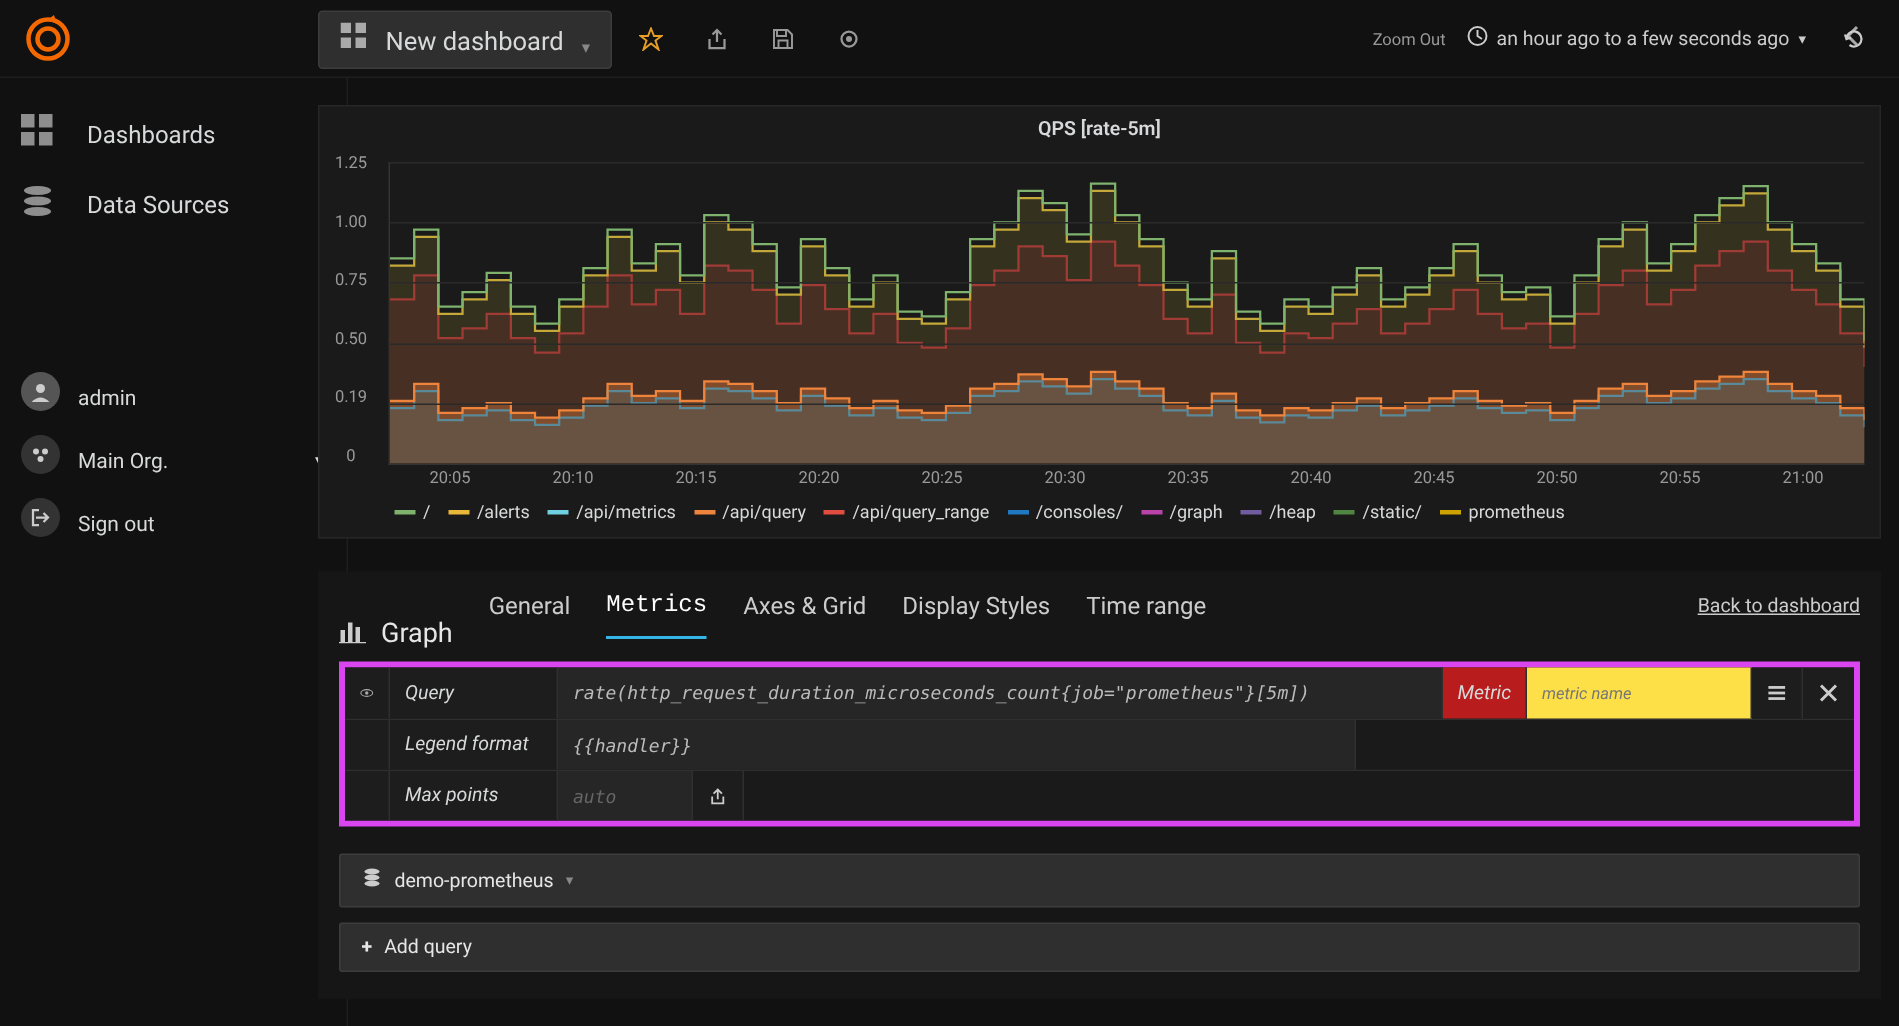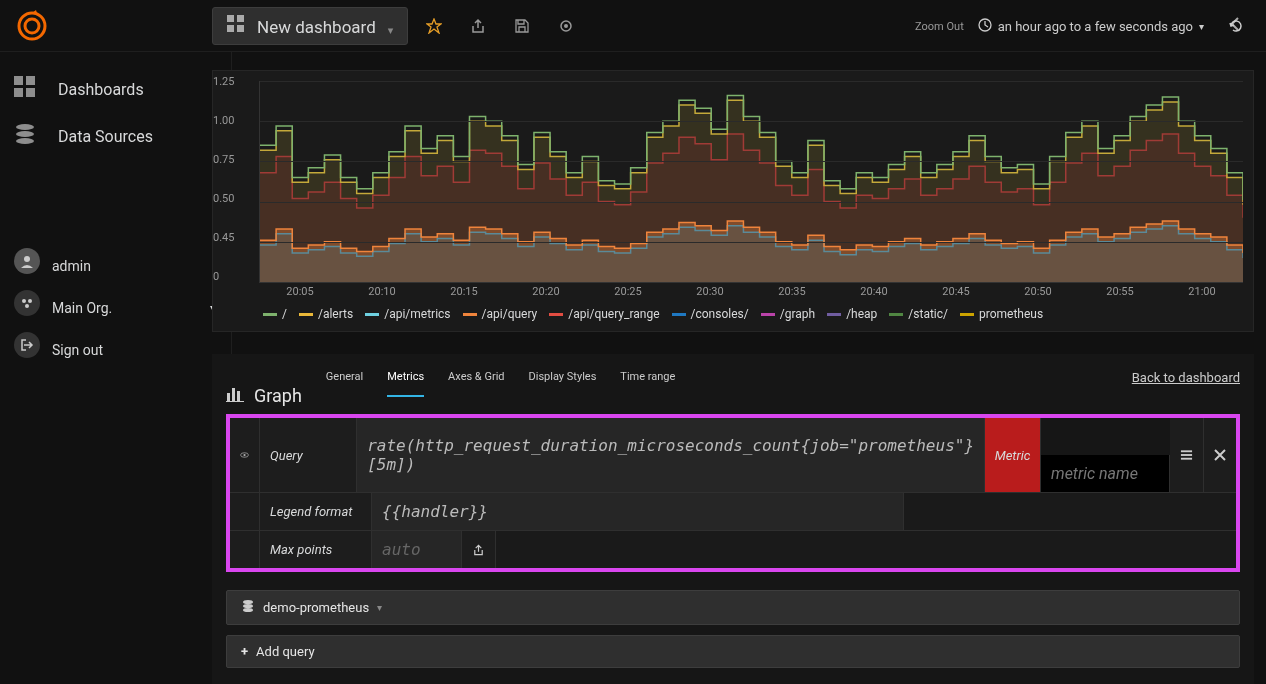--- a/index.html
+++ b/index.html
@@ -97,21 +97,21 @@
 }
 .chart-area {
   position: relative;
   height: 230px;
   padding: 4px 10px 0 46px;
 }
 .y-axis {
   position: absolute; left: 0; top: 4px; bottom: 18px;
   width: 42px;
   display: flex; flex-direction: column; justify-content: space-between;
-  text-align: left;
+  text-align: center;
   font-size: 11px; color: #999;
 }
 .plot {
   position: absolute; left: 46px; right: 10px; top: 10px; bottom: 18px;
   border-left: 1px solid #333;
   border-bottom: 1px solid #333;
 }
 .grid-line { position: absolute; left: 0; right: 0; border-top: 1px solid #2a2a2a; }
 .x-axis {
   position: absolute; left: 46px; right: 10px; bottom: 0; height: 16px;
@@ -130,42 +130,42 @@
   margin: 22px 12px 0 12px;
   background: #161616;
 }
 .editor-tabs {
   display: flex; align-items: center;
   padding: 0 14px;
   height: 46px;
   gap: 24px;
 }
 .panel-type { display: flex; align-items: center; gap: 10px; font-size: 18px; color: #e6e6e6; margin-top: 36px; }
-.editor-tab { font-size: 11px; color: #ccc; cursor: pointer; padding: 12px 0; }
-.editor-tab.active { color: #fff; border-bottom: 2px solid #33b5e5; }
+.editor-tab { font-size: 16px; color: #ccc; cursor: pointer; padding: 12px 0; }
+.editor-tab.active { color: #fff; border-bottom: 2px solid #33b5e5; font-family: Liberation Mono, monospace; }
 .back-link { margin-left: auto; font-size: 13px; color: #ccc; cursor: pointer; text-decoration: underline; }
 .query-table {
   margin: 14px 14px 0;
   border: 4px solid #d946ef;
   font-style: italic;
 }
 .query-row { display: flex; border-bottom: 1px solid #2f2f2f; }
 .query-row:last-child { border-bottom: none; }
 .query-cell {
   padding: 9px 10px;
   border-right: 1px solid #2f2f2f;
   font-size: 13px;
   background: #1a1a1a;
   display: flex; align-items: center;
 }
 .query-cell.label { width: 112px; background: #1d1d1d; }
 .query-cell.eye { width: 30px; justify-content: center; background: #1d1d1d; }
-.query-cell.input { flex: 1; background: #262626; color: #bbb; font-family: monospace; font-size: 16px; }
+.query-cell.input { flex: 1; background: #262626; color: #bbb; font-family: monospace; font-size: 12px; }
 .query-cell.metric-label { width: 56px; background: #b91c1c; justify-content: center; }
-.query-cell.metric-input { width: 150px; background: #000000; color: #777; font-size: 16px; margin-top: 37px; }
+.query-cell.metric-input { width: 150px; background: #fde047; color: #777; font-size: 11px; }
 .query-cell.icon-cell { width: 34px; justify-content: center; background: #1d1d1d; cursor: pointer; }
 .editor-footer {
   display: flex; justify-content: flex-end; gap: 10px;
   padding: 18px 14px;
   flex-direction: column;
 }
 .btn {
   background: #2f2f2f; border: 1px solid #3d3d3d;
   border-radius: 2px; padding: 8px 14px;
   display: flex; align-items: center; gap: 8px;
@@ -296,27 +296,28 @@
       </div>
       <div class="toolbar-icon">
         <svg width="16" height="16" viewBox="0 0 16 16">
             <path d="M3 8 A5 5 0 1 1 5 12 M2 5 L3 8 L6 7" fill="none" stroke="#ccc" stroke-width="1.5"></path>
           </svg>
       </div>
     </div>
   </div>
 
   <div class="panel">
+    <div class="panel-title">QPS [rate-5m]</div>
     <div class="chart-area">
       <div class="y-axis">
         <span>1.25</span>
         <span>1.00</span>
         <span>0.75</span>
         <span>0.50</span>
-        <span>0.45</span>
+        <span>0.19</span>
         <span>0</span>
       </div>
       <div class="plot">
         <div class="grid-line" style="top:0%"></div>
         <div class="grid-line" style="top:20%"></div>
         <div class="grid-line" style="top:40%"></div>
         <div class="grid-line" style="top:60%"></div>
         <div class="grid-line" style="top:80%"></div>
         <svg id="chart-svg" class="svg-series" width="100%" height="100%" preserveAspectRatio="none" viewBox="0 0 100 100">
             <path d="M 0 34.400000000000006 L 1.639344262295082 34.400000000000006 L 1.639344262295082 24.799999999999997 L 3.278688524590164 24.799999999999997 L 3.278688524590164 50.4 L 4.918032786885246 50.4 L 4.918032786885246 45.599999999999994 L 6.557377049180328 45.599999999999994 L 6.557377049180328 39.2 L 8.19672131147541 39.2 L 8.19672131147541 50.4 L 9.836065573770492 50.4 L 9.836065573770492 55.99999999999999 L 11.475409836065573 55.99999999999999 L 11.475409836065573 48 L 13.114754098360656 48 L 13.114754098360656 37.6 L 14.754098360655737 37.6 L 14.754098360655737 24.799999999999997 L 16.39344262295082 24.799999999999997 L 16.39344262295082 36 L 18.0327868852459 36 L 18.0327868852459 29.60000000000001 L 19.672131147540984 29.60000000000001 L 19.672131147540984 40 L 21.311475409836063 40 L 21.311475409836063 20 L 22.950819672131146 20 L 22.950819672131146 22.39999999999999 L 24.59016393442623 22.39999999999999 L 24.59016393442623 29.60000000000001 L 26.229508196721312 29.60000000000001 L 26.229508196721312 44.00000000000001 L 27.86885245901639 44.00000000000001 L 27.86885245901639 28 L 29.508196721311474 28 L 29.508196721311474 37.6 L 31.147540983606557 37.6 L 31.147540983606557 48 L 32.78688524590164 48 L 32.78688524590164 40 L 34.42622950819672 40 L 34.42622950819672 52 L 36.0655737704918 52 L 36.0655737704918 53.6 L 37.704918032786885 53.6 L 37.704918032786885 45.599999999999994 L 39.34426229508197 45.599999999999994 L 39.34426229508197 28 L 40.98360655737705 28 L 40.98360655737705 22.39999999999999 L 42.62295081967213 22.39999999999999 L 42.62295081967213 11.999999999999986 L 44.26229508196721 11.999999999999986 L 44.26229508196721 15.999999999999986 L 45.90163934426229 15.999999999999986 L 45.90163934426229 26.400000000000006 L 47.540983606557376 26.400000000000006 L 47.540983606557376 9.600000000000009 L 49.18032786885246 9.600000000000009 L 49.18032786885246 20 L 50.81967213114754 20 L 50.81967213114754 28 L 52.459016393442624 28 L 52.459016393442624 42.400000000000006 L 54.09836065573771 42.400000000000006 L 54.09836065573771 48 L 55.73770491803278 48 L 55.73770491803278 32 L 57.377049180327866 32 L 57.377049180327866 52 L 59.01639344262295 52 L 59.01639344262295 55.99999999999999 L 60.65573770491803 55.99999999999999 L 60.65573770491803 48 L 62.295081967213115 48 L 62.295081967213115 50.4 L 63.934426229508205 50.4 L 63.934426229508205 44.00000000000001 L 65.57377049180327 44.00000000000001 L 65.57377049180327 37.6 L 67.21311475409836 37.6 L 67.21311475409836 48 L 68.85245901639344 48 L 68.85245901639344 44.00000000000001 L 70.49180327868852 44.00000000000001 L 70.49180327868852 37.6 L 72.1311475409836 37.6 L 72.1311475409836 29.60000000000001 L 73.77049180327869 29.60000000000001 L 73.77049180327869 40 L 75.40983606557377 40 L 75.40983606557377 45.599999999999994 L 77.04918032786885 45.599999999999994 L 77.04918032786885 44.00000000000001 L 78.68852459016394 44.00000000000001 L 78.68852459016394 53.6 L 80.32786885245902 53.6 L 80.32786885245902 40 L 81.9672131147541 40 L 81.9672131147541 28 L 83.60655737704919 28 L 83.60655737704919 22.39999999999999 L 85.24590163934425 22.39999999999999 L 85.24590163934425 36 L 86.88524590163934 36 L 86.88524590163934 29.60000000000001 L 88.52459016393442 29.60000000000001 L 88.52459016393442 20 L 90.1639344262295 20 L 90.1639344262295 14.399999999999991 L 91.80327868852459 14.399999999999991 L 91.80327868852459 10.399999999999991 L 93.44262295081968 10.399999999999991 L 93.44262295081968 22.39999999999999 L 95.08196721311475 22.39999999999999 L 95.08196721311475 29.60000000000001 L 96.72131147540983 29.60000000000001 L 96.72131147540983 36 L 98.36065573770492 36 L 98.36065573770492 48 L 100 48 L 100 61.6 L 100 100 L 0 100 Z" fill="#6b5e2a" stroke="none"></path>

